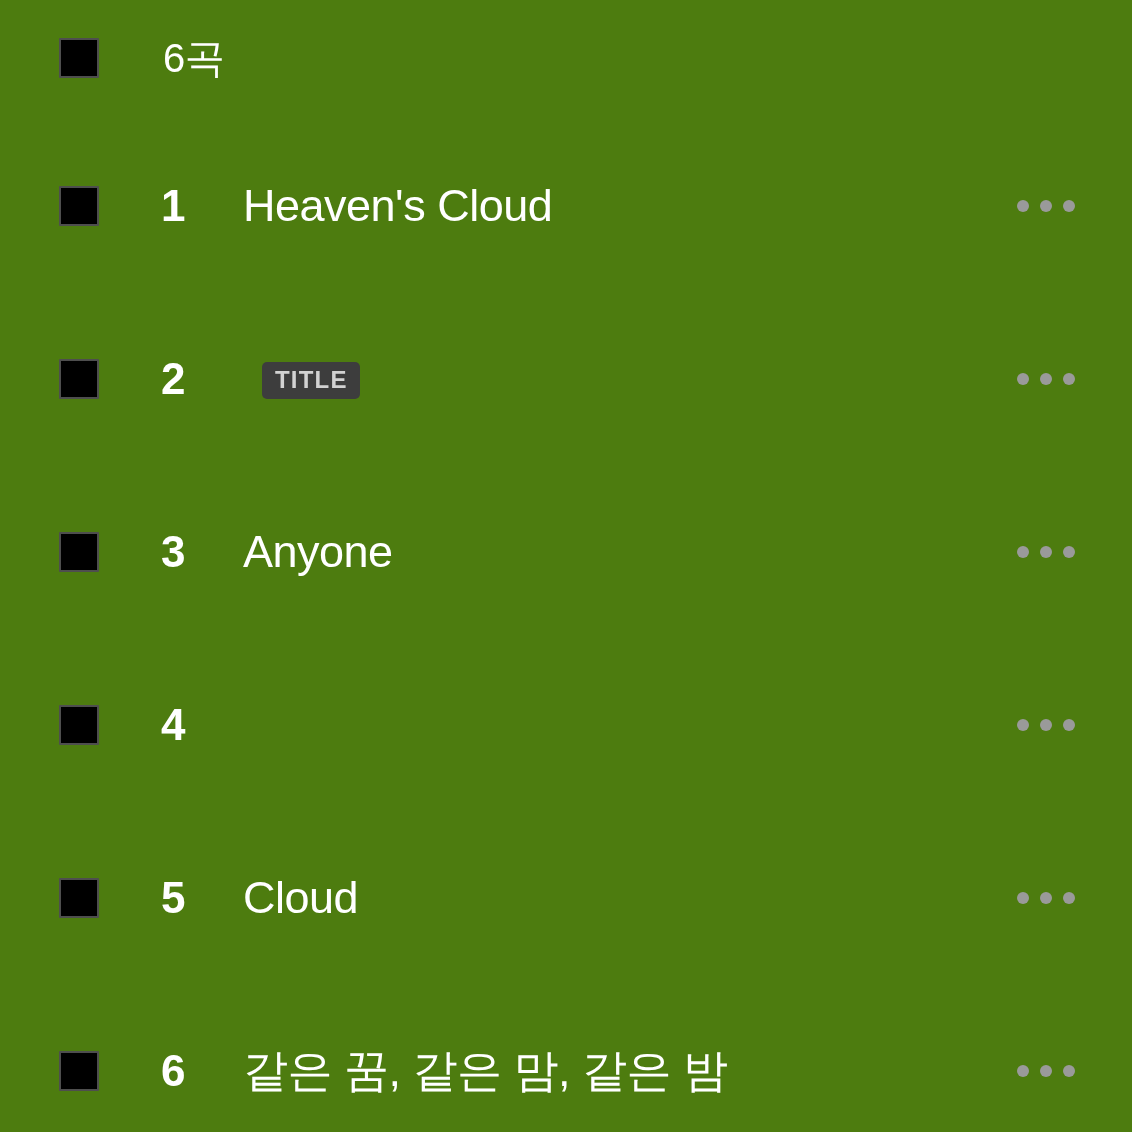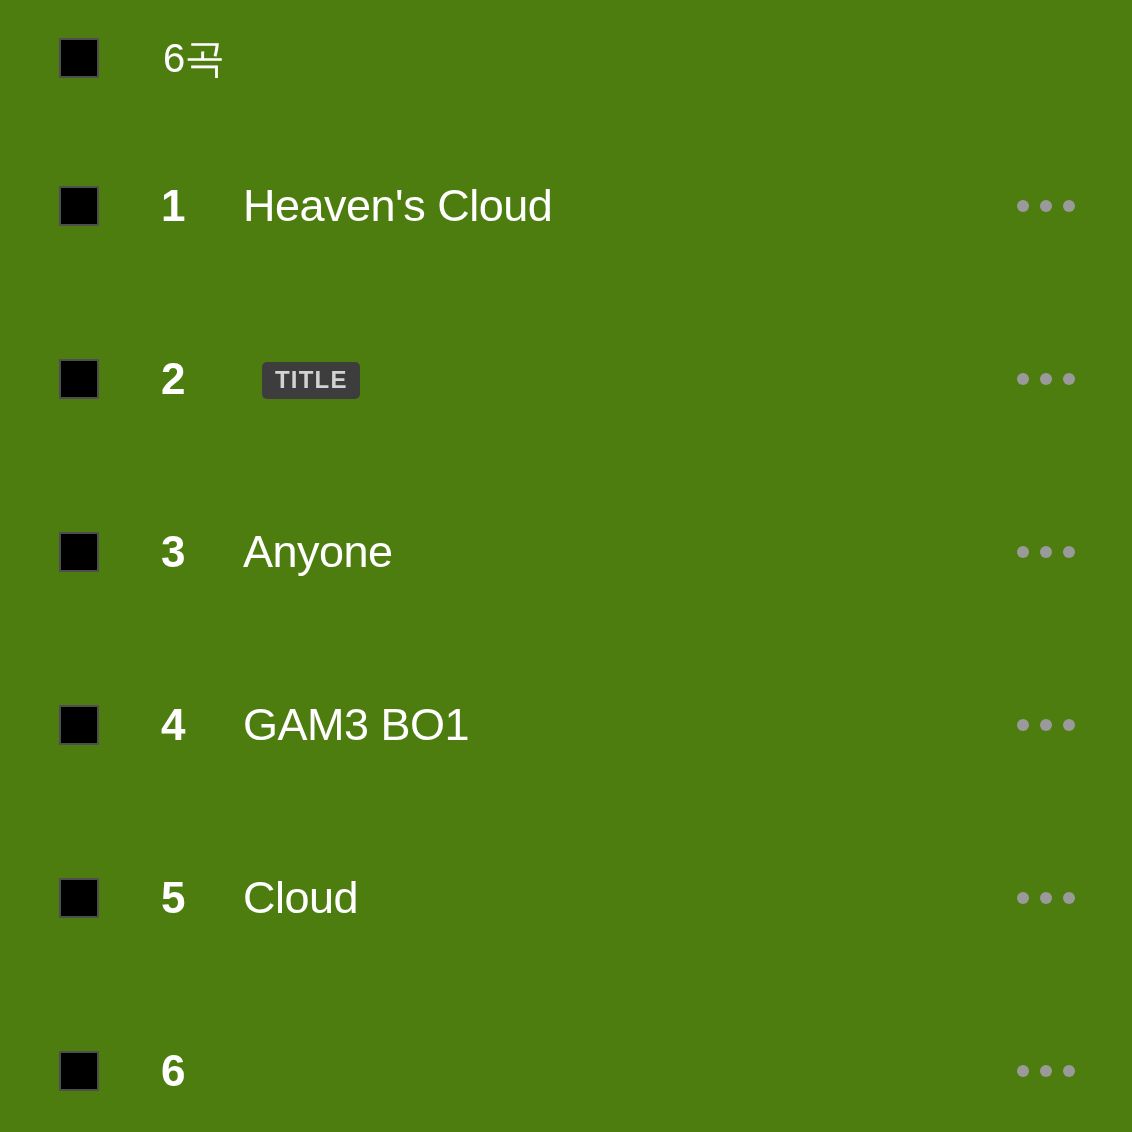--- a/index.html
+++ b/index.html
@@ -161,23 +161,20 @@
     <div class="more-btn">
       <span class="dot"></span>
       <span class="dot"></span>
       <span class="dot"></span>
     </div>
   </div>
 
   <div class="row" style="top:681px;">
     <div class="checkbox"></div>
     <div class="track-num">4</div>
-    <div class="track-title-wrap">
-      <span class="track-title">GAM3 BO1</span>
-    </div>
     <div class="more-btn">
       <span class="dot"></span>
       <span class="dot"></span>
       <span class="dot"></span>
     </div>
   </div>
 
   <div class="row" style="top:854px;">
     <div class="checkbox"></div>
     <div class="track-num">5</div>
@@ -187,20 +184,23 @@
     <div class="more-btn">
       <span class="dot"></span>
       <span class="dot"></span>
       <span class="dot"></span>
     </div>
   </div>
 
   <div class="row" style="top:1027px;">
     <div class="checkbox"></div>
     <div class="track-num">6</div>
+    <div class="track-title-wrap">
+      <span class="track-title">같은 꿈, 같은 맘, 같은 밤</span>
+    </div>
     <div class="more-btn">
       <span class="dot"></span>
       <span class="dot"></span>
       <span class="dot"></span>
     </div>
   </div>
 
 </div>
 
 </body></html>

